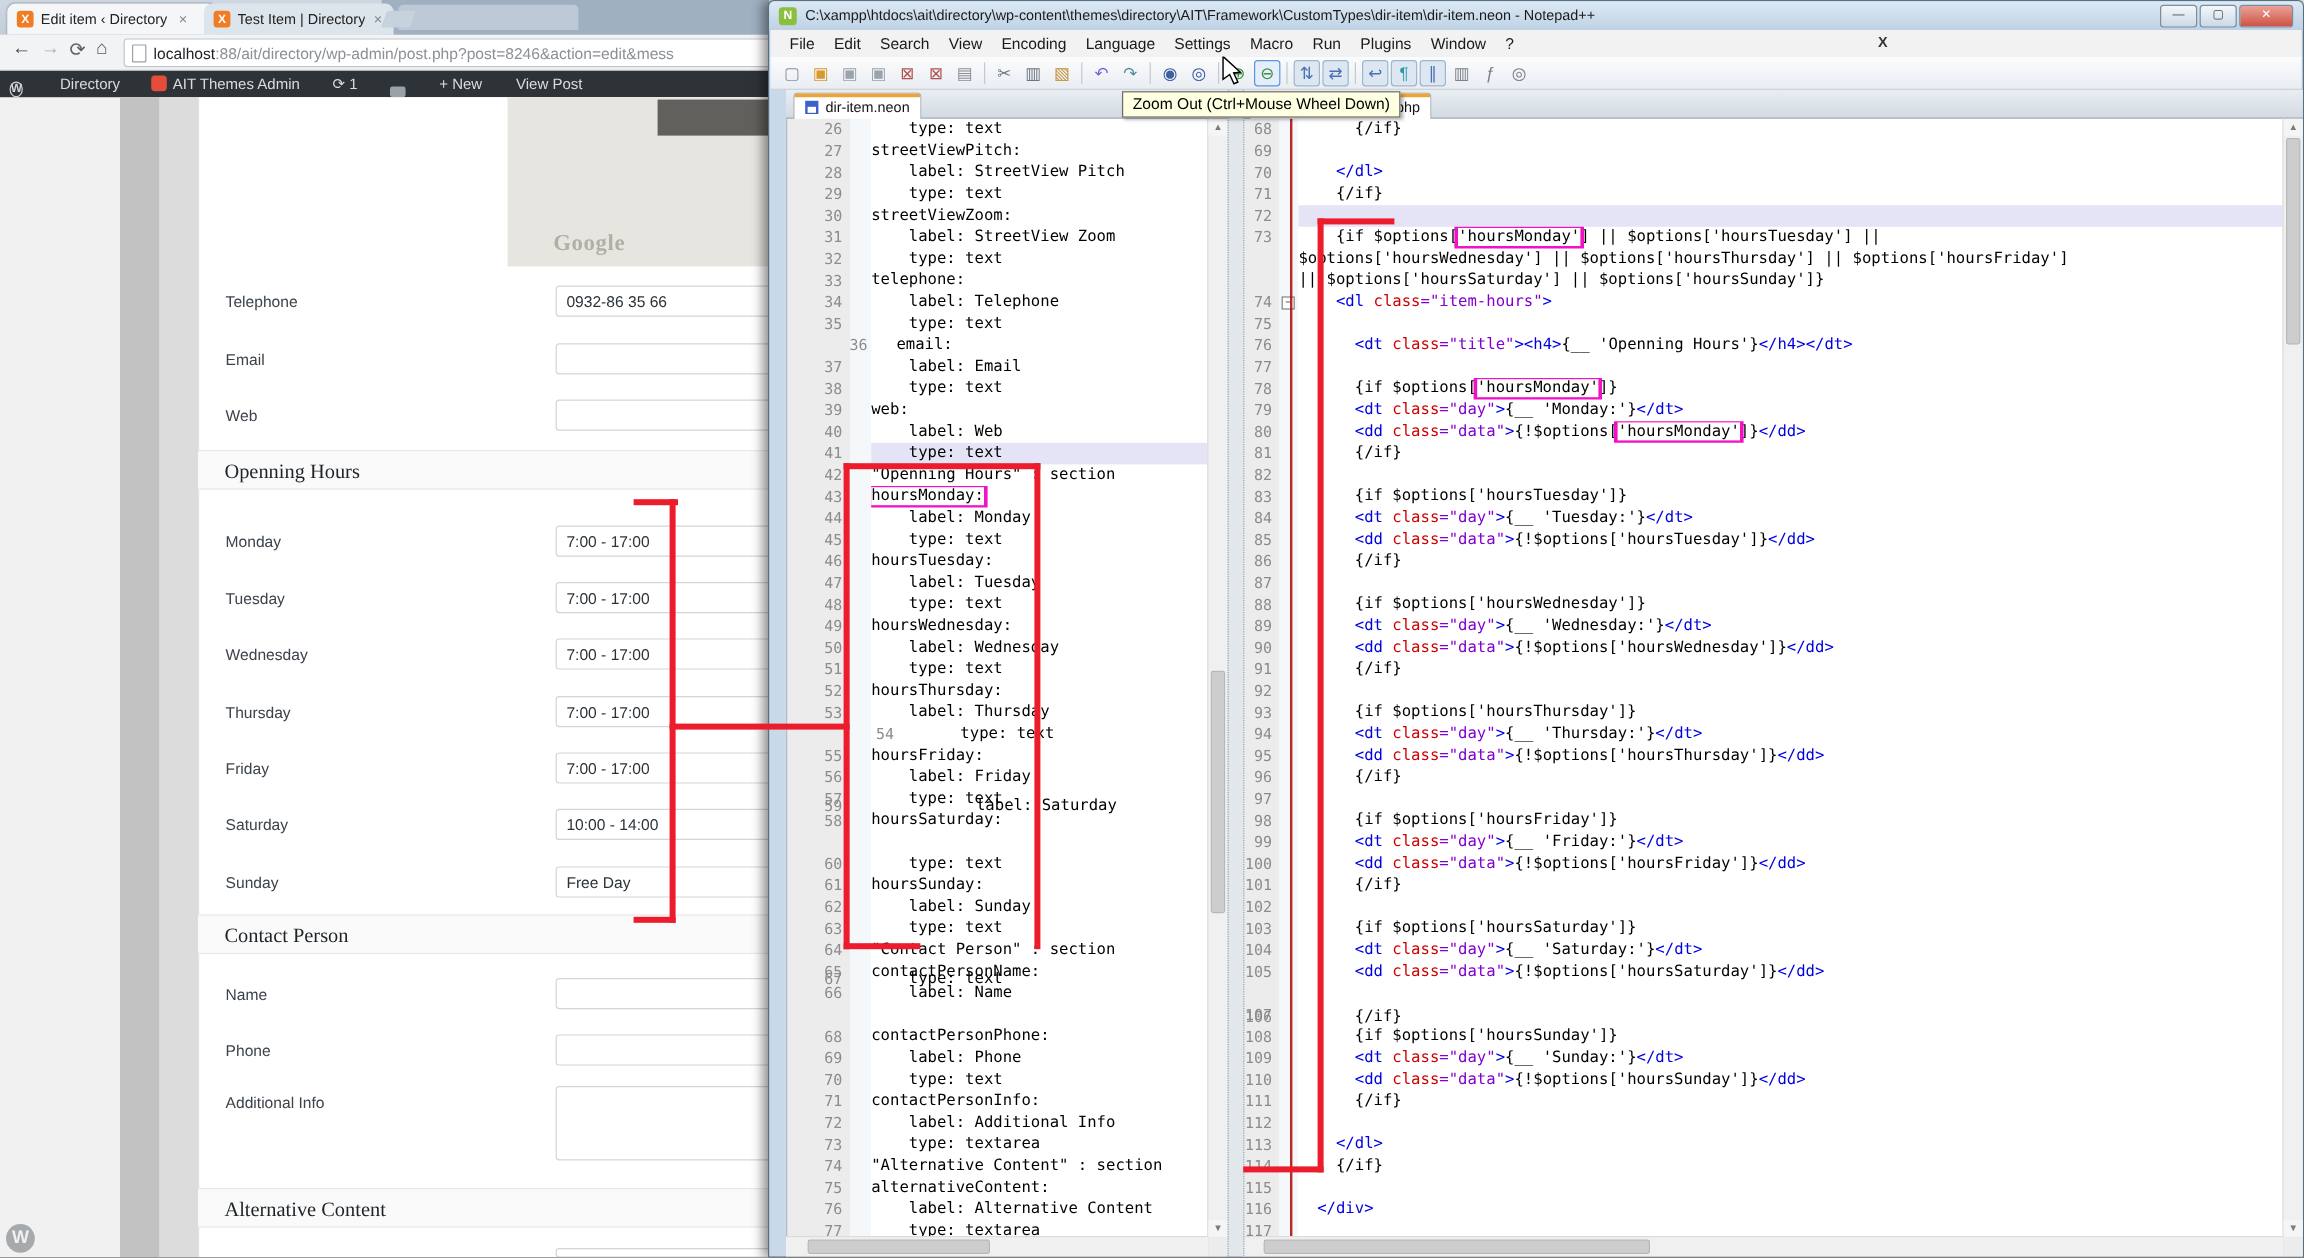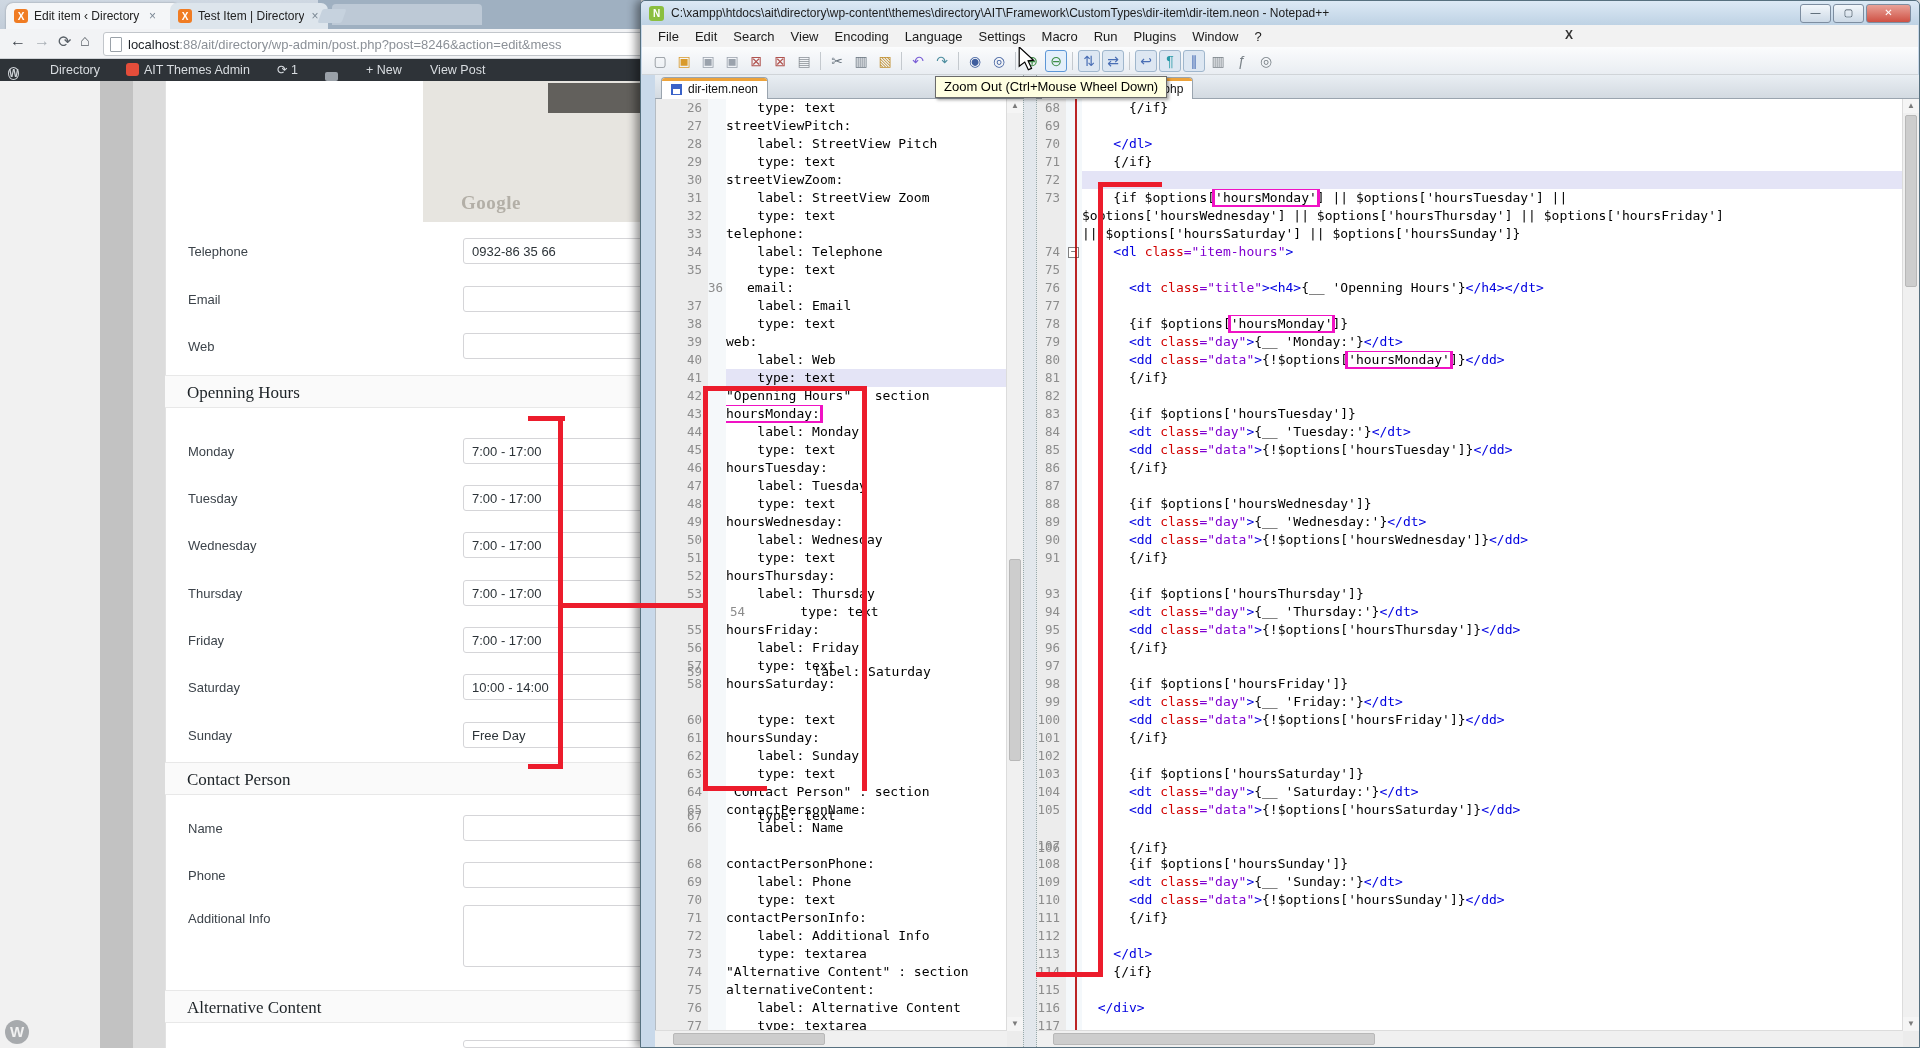--- a/index.html
+++ b/index.html
@@ -718,20 +718,25 @@
           <div class="crow" style="top: 432px;">
             <span class="ln">90</span>
             <span class="mg"></span>
             <span class="code"><span class="c-k">      </span><span class="c-t">&lt;dd </span><span class="c-a">class</span><span class="c-s">="data"</span><span class="c-t">&gt;</span><span class="c-k">{!$options['hoursWednesday']}</span><span class="c-t">&lt;/dd&gt;</span></span>
           </div>
           <div class="crow" style="top: 450px;">
             <span class="ln">91</span>
             <span class="mg"></span>
             <span class="code"><span class="c-k">      {/if}</span></span>
           </div>
+          <div class="crow" style="top: 468px;">
+            <span class="ln">92</span>
+            <span class="mg"></span>
+            <span class="code"></span>
+          </div>
           <div class="crow" style="top: 486px;">
             <span class="ln">93</span>
             <span class="mg"></span>
             <span class="code"><span class="c-k">      {if $options['hoursThursday']}</span></span>
           </div>
           <div class="crow" style="top: 504px;">
             <span class="ln">94</span>
             <span class="mg"></span>
             <span class="code"><span class="c-k">      </span><span class="c-t">&lt;dt </span><span class="c-a">class</span><span class="c-s">="day"</span><span class="c-t">&gt;</span><span class="c-k">{__ 'Thursday:'}</span><span class="c-t">&lt;/dt&gt;</span></span>
           </div>

